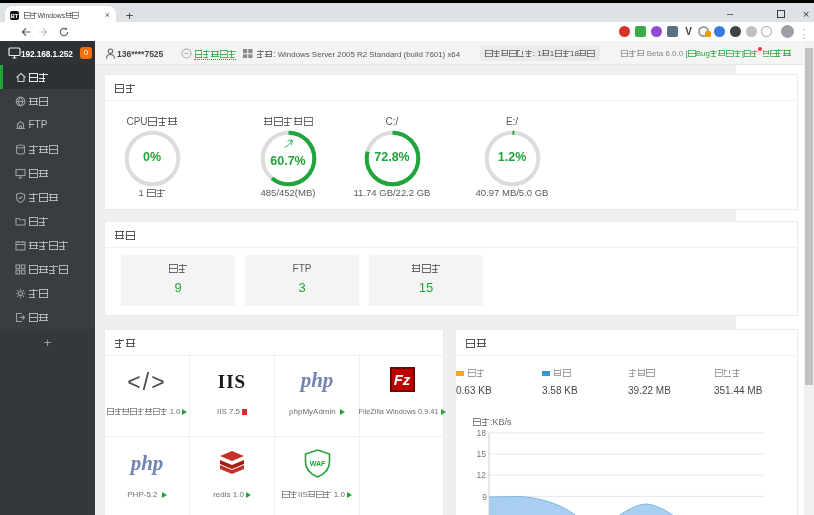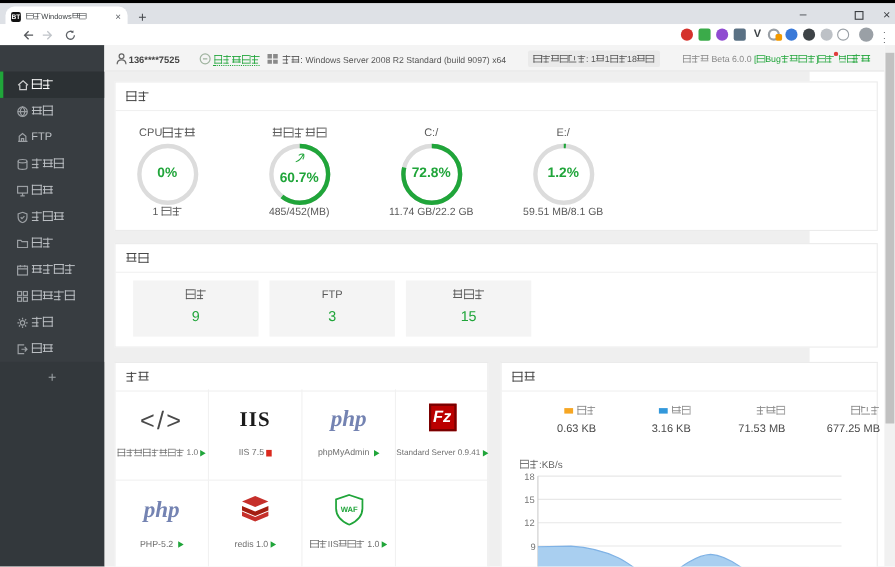--- a/index.html
+++ b/index.html
@@ -45,21 +45,21 @@
 .gauge .pct{position:absolute;width:110px;text-align:center;color:#20a53a;font-size:12.5px;font-weight:bold}
 
 .obox{position:absolute;width:114px;height:51px;background:#f4f4f4;text-align:center;font-size:10px;color:#595959}
 .obox b{display:block;margin-top:6px;font-size:13px;color:#20a53a;font-weight:normal}
 
 .scell{position:absolute;width:85px;height:83px;border-right:1px solid #f1f1f1;border-bottom:1px solid #f1f1f1;text-align:center}
 .slbl{position:absolute;left:-10px;right:-10px;top:53px;font-size:8px;color:#6f6f6f;text-align:center;white-space:nowrap}
 .play{display:inline-block;width:0;height:0;border-left:5px solid #20a53a;border-top:3.5px solid transparent;border-bottom:3.5px solid transparent;margin-left:2px;vertical-align:-1px}
 .stop{display:inline-block;width:5px;height:6px;background:#db2a1e;margin-left:2px;vertical-align:-1px}
 
-.tstat{position:absolute;width:86px;text-align:right;font-size:9px;color:#8a8a8a}
+.tstat{position:absolute;width:86px;text-align:left;font-size:9px;color:#8a8a8a}
 .tstat .v{display:block;margin-top:7px;font-size:10px;color:#484848}
 .sw{display:inline-block;width:8px;height:5px;margin-right:3px}
 
 #sbar{left:804px;top:41px;width:10px;height:474px;background:#f1f1f1}
 #sthumb{left:805px;top:48px;width:8px;height:337px;background:#c1c1c1}
 </style>
 </head>
 <body>
 <div class="abs" id="blackbar"></div>
 <div class="abs" id="tabbar">
@@ -95,20 +95,28 @@
   <div class="abs" style="left:705px;top:9px;width:6px;height:6px;border-radius:1.5px;background:#f29900"></div>
   <div class="abs" style="left:714px;top:4px;width:11px;height:11px;border-radius:50%;background:#3a79d8"></div>
   <div class="abs" style="left:730px;top:4px;width:11px;height:11px;border-radius:50%;background:#3e4347"></div>
   <div class="abs" style="left:746px;top:4px;width:11px;height:11px;border-radius:50%;background:#bdc1c6"></div>
   <div class="abs" style="left:761px;top:4px;width:11px;height:11px;border-radius:50%;border:1.5px solid #9aa0a6"></div>
   <div class="abs" style="left:781px;top:3px;width:13px;height:13px;border-radius:50%;background:#9aa0a6"></div>
   <div class="abs" style="left:799px;top:3px;width:10px;height:13px;color:#5f6368;font-size:9px;letter-spacing:0;text-align:center;line-height:4.5px">.<br>.<br>.</div>
 </div>
 
 <div class="abs" id="sidebar">
+  <div class="abs" id="sbhead">
+    <svg class="abs" style="left:8px;top:6px" width="13" height="12" viewBox="0 0 13 12">
+        <rect x="1" y="1" width="11" height="7.5" rx="1" stroke="#e8eaec" stroke-width="1.2" fill="none"></rect>
+        <path d="M4.5 11h4M6.5 8.5V11" stroke="#e8eaec" stroke-width="1.2"></path>
+      </svg>
+    <span class="abs" style="left:21px;top:7.5px;font-weight:bold;font-size:8.3px;letter-spacing:-.1px">192.168.1.252</span>
+    <span class="abs" style="left:80px;top:6px;width:12px;height:12px;background:#f2700c;border-radius:3px;color:#fff;font-size:8px;text-align:center;line-height:12px">0</span>
+  </div>
   <div class="abs" id="sbmenu">
       <div class="mi act"><svg width="11" height="11" viewBox="0 0 11 11" stroke-width="1.1">
           <path d="M1.5 5.5L6 1.5l4.5 4M3 5v4.5h6V5" stroke="currentColor" fill="none"></path>
         </svg><i class="za"></i><i class="zb"></i></div>
       <div class="mi"><svg width="11" height="11" viewBox="0 0 11 11" stroke-width="1.1">
           <circle cx="5.5" cy="5.5" r="4.3" stroke="currentColor" fill="none"></circle>
           <path d="M1.2 5.5h8.6M5.5 1.2c-2.8 2.5-2.8 6 0 8.6 2.8-2.6 2.8-6.1 0-8.6z" stroke="currentColor" fill="none"></path>
         </svg><i class="zc"></i><i class="za"></i></div>
       <div class="mi"><svg width="11" height="11" viewBox="0 0 11 11" stroke-width="1.1">
           <path d="M1.5 8.5h8.5M2.5 8.5V4l3-2.5L8.5 4v4.5M4.5 8.5V6h2v2.5" stroke="currentColor" fill="none"></path>
@@ -160,21 +168,21 @@
         <circle cx="5.5" cy="5.5" r="4.5" stroke="#9fb39f" stroke-width="1.1" fill="none"></circle>
         <path d="M3.5 5.5h4" stroke="#9fb39f" stroke-width="1.1"></path>
       </svg>
     <span class="abs green" style="left:99px;top:8px;border-bottom:1px dotted #20a53a"><i class="za"></i><i class="zb"></i><i class="zc"></i><i class="za"></i><i class="zb"></i></span>
     <svg class="abs" style="left:148px;top:8px" width="10" height="9" viewBox="0 0 10 9">
         <rect x="0" y="0" width="4.2" height="4.2" fill="#8a8a8a"></rect>
         <rect x="5.3" y="0" width="4.2" height="4.2" fill="#8a8a8a"></rect>
         <rect x="0" y="5.3" width="4.2" height="4.2" fill="#8a8a8a"></rect>
         <rect x="5.3" y="5.3" width="4.2" height="4.2" fill="#8a8a8a"></rect>
       </svg>
-    <span class="abs" style="left:161px;top:8px"><i class="zb"></i><i class="zc"></i>: <span style="font-size:7.9px;letter-spacing:0">Windows Server 2008 R2 Standard (build 9097) x64</span></span>
+    <span class="abs" style="left:161px;top:8px"><i class="zb"></i><i class="zc"></i>: <span style="font-size:7.9px;letter-spacing:0">Windows Server 2005 R2 Standard (build 7601) x64</span></span>
     <span class="abs" style="left:385px;top:5px;background:#eaeaea;padding:3px 5px;border-radius:2px;font-size:8px"><i class="za"></i><i class="zb"></i><i class="zc"></i><i class="za"></i><i class="zd"></i><i class="zb"></i>: 1<i class="zc"></i>1<i class="za"></i><i class="zb"></i>18<i class="zc"></i><i class="za"></i></span>
     <span class="abs" style="right:60px;top:8px;color:#888;font-size:8px"><i class="za"></i><i class="zb"></i><i class="zc"></i> Beta 6.0.0 <span class="green">[<i class="za"></i>Bug<i class="zb"></i><i class="zc"></i><i class="za"></i><i class="zb"></i>]</span></span>
     <span class="abs green" style="right:46px;top:8px;font-size:7.5px"><i class="za"></i><i class="zb"></i></span>
     <span class="abs" style="right:42px;top:6px;width:4px;height:4px;background:#e03c3c;border-radius:50%"></span>
     <span class="abs green" style="right:27px;top:8px;font-size:7.5px"><i class="zc"></i><i class="za"></i></span>
     <span class="abs green" style="right:13px;top:7px"><i class="zb"></i><i class="zc"></i></span>
   </div>
 
   <div class="card" id="card1" style="left:9px;top:33px;width:694px;height:136px">
     <div class="chead"><i class="za"></i><i class="zb"></i></div>
@@ -182,21 +190,21 @@
         <div class="gauge" style="left:-8px;top:38px;height:92px">
    <div style="position:absolute;left:0;width:110px;top:3px">CPU<i class="za"></i><i class="zb"></i><i class="zc"></i></div>
    <div style="position:absolute;left:26.5px;top:16.5px"><svg width="57" height="57" viewBox="0 0 57 57">
    <circle cx="28.5" cy="28.5" r="25.8" stroke="#dcdcdc" stroke-width="4" fill="none"></circle>
 
   </svg></div>
    <div class="pct" style="top:37px">0%</div>
 
    <div style="position:absolute;left:0;width:110px;top:74px;font-size:9.5px">1 <i class="za"></i><i class="zb"></i></div>
   </div>
-        <div class="gauge" style="left:112px;top:38px;height:92px">
+        <div class="gauge" style="left:128px;top:38px;height:92px">
    <div style="position:absolute;left:0;width:110px;top:3px"><i class="zc"></i><i class="za"></i><i class="zb"></i><i class="zc"></i><i class="za"></i></div>
    <div style="position:absolute;left:26.5px;top:16.5px"><svg width="57" height="57" viewBox="0 0 57 57">
    <circle cx="28.5" cy="28.5" r="25.8" stroke="#dcdcdc" stroke-width="4" fill="none"></circle>
    <circle cx="28.5" cy="28.5" r="25.8" stroke="#20a53a" stroke-width="4" fill="none" stroke-dasharray="98.39845182161663 162.10618092523333" transform="rotate(-90 28.5 28.5)"></circle>
   </svg></div>
    <div class="pct" style="top:41px">60.7%</div>
    <svg style="position:absolute;top:25px;left:50px" width="11" height="11" viewBox="0 0 12 12">
             <path d="M2 10c3-1 6-4 7.5-7.5M5 3.5c1.5-1 3.5-1.5 5-1 .4 1.5 0 3.5-1 5" stroke="#20a53a" fill="none"></path>
           </svg>
    <div style="position:absolute;left:0;width:110px;top:74px;font-size:9.5px">485/452(MB)</div>
@@ -212,21 +220,21 @@
    <div style="position:absolute;left:0;width:110px;top:74px;font-size:9.5px">11.74 GB/22.2 GB</div>
   </div>
         <div class="gauge" style="left:352px;top:38px;height:92px">
    <div style="position:absolute;left:0;width:110px;top:3px">E:/</div>
    <div style="position:absolute;left:26.5px;top:16.5px"><svg width="57" height="57" viewBox="0 0 57 57">
    <circle cx="28.5" cy="28.5" r="25.8" stroke="#dcdcdc" stroke-width="4" fill="none"></circle>
    <circle cx="28.5" cy="28.5" r="25.8" stroke="#20a53a" stroke-width="4" fill="none" stroke-dasharray="1.9452741711027999 162.10618092523333" transform="rotate(-90 28.5 28.5)"></circle>
   </svg></div>
    <div class="pct" style="top:37px">1.2%</div>
 
-   <div style="position:absolute;left:0;width:110px;top:74px;font-size:9.5px">59.51 MB/8.1 GB</div>
+   <div style="position:absolute;left:0;width:110px;top:74px;font-size:9.5px">40.97 MB/5.0 GB</div>
   </div>
       </div>
   </div>
 
   <div class="card" id="card2" style="left:9px;top:180px;width:694px;height:95px">
     <div class="chead"><i class="zc"></i><i class="za"></i></div>
     <div class="obox" style="left:16px;top:33px">
         <div style="margin-top:8px"><i class="za"></i><i class="zb"></i></div>
         <b>9</b>
       </div>
@@ -248,21 +256,21 @@
           <div class="slbl"><span style="font-size:7.6px"><i class="za"></i><i class="zb"></i><i class="zc"></i><i class="za"></i><i class="zb"></i><i class="zc"></i><i class="za"></i><i class="zb"></i> 1.0</span><span class="play"></span></div>
         </div>
         <div class="scell" style="left:85px;top:0px">
           <div style="margin-top:17px;font-size:19px;color:#1a1a1a;font-family:'Liberation Serif',serif;font-weight:bold;letter-spacing:1px">IIS</div>
           <div class="slbl">IIS 7.5<span class="stop"></span></div>
         </div>
         <div class="scell" style="left:170px;top:0px">
           <div style="margin-top:14px;font-size:21px;color:#7483b2;font-weight:bold;font-style:italic;font-family:'Liberation Serif',serif">php</div>
           <div class="slbl">phpMyAdmin <span class="play"></span></div>
         </div>
-        <div class="scell" style="left:255px;top:0px"><div style="margin-top:13px;display:inline-block;width:25px;height:25px;background:#b00;border:2px solid #7a0000;color:#fff;font-weight:bold;font-style:italic;font-size:15px;line-height:22px">Fz</div><div class="slbl"><span style="font-size:7.4px">Standard Server 0.9.41</span><span class="play"></span></div></div>
+        <div class="scell" style="left:255px;top:0px"><div style="margin-top:13px;display:inline-block;width:25px;height:25px;background:#b00;border:2px solid #7a0000;color:#fff;font-weight:bold;font-style:italic;font-size:15px;line-height:22px">Fz</div><div class="slbl"><span style="font-size:7.4px">FileZilla Windows 0.9.41</span><span class="play"></span></div></div>
         <div class="scell" style="left:0px;top:83px">
           <div style="margin-top:14px;font-size:21px;color:#7483b2;font-weight:bold;font-style:italic;font-family:'Liberation Serif',serif">php</div>
           <div class="slbl">PHP-5.2 <span class="play"></span></div>
         </div>
         <div class="scell" style="left:85px;top:83px"><svg style="margin-top:14px" width="28" height="24" viewBox="0 0 28 24">
             <path d="M14 0L26 5 14 10 2 5z" fill="#c6302b"></path>
             <path d="M2 9l12 5 12-5v4L14 18 2 13z" fill="#a41e11"></path>
             <path d="M2 14l12 5 12-5v4L14 23 2 18z" fill="#c6302b"></path>
           </svg><div class="slbl">redis 1.0<span class="play"></span></div></div>
         <div class="scell" style="left:170px;top:83px"><svg style="margin-top:12px" width="27" height="29" viewBox="0 0 27 29">
@@ -271,23 +279,23 @@
           </svg><div class="slbl"><i class="za"></i><i class="zb"></i>IIS<i class="zc"></i><i class="za"></i><i class="zb"></i> 1.0<span class="play"></span></div></div>
         <div class="scell" style="left:255px;top:83px">
           <div class="slbl"></div>
         </div>
       </div>
   </div>
 
   <div class="card" id="card4" style="left:360px;top:288px;width:343px;height:187px;border-bottom:none">
     <div class="chead"><i class="za"></i><i class="zc"></i></div>
     <div class="tstat" style="left:0px;top:38px"><span class="sw" style="background:#f6a623"></span><i class="za"></i><i class="zb"></i><span class="v">0.63 KB</span></div>
-    <div class="tstat" style="left:86px;top:38px"><span class="sw" style="background:#3398db"></span><i class="zc"></i><i class="za"></i><span class="v">3.16 KB</span></div>
-    <div class="tstat" style="left:172px;top:38px"><i class="zb"></i><i class="zc"></i><i class="za"></i><span class="v">71.53 MB</span></div>
-    <div class="tstat" style="left:258px;top:38px"><i class="za"></i><i class="zd"></i><i class="zb"></i><span class="v">677.25 MB</span></div>
+    <div class="tstat" style="left:86px;top:38px"><span class="sw" style="background:#3398db"></span><i class="zc"></i><i class="za"></i><span class="v">3.58 KB</span></div>
+    <div class="tstat" style="left:172px;top:38px"><i class="zb"></i><i class="zc"></i><i class="za"></i><span class="v">39.22 MB</span></div>
+    <div class="tstat" style="left:258px;top:38px"><i class="za"></i><i class="zd"></i><i class="zb"></i><span class="v">351.44 MB</span></div>
     <div class="abs" style="left:16px;top:87px;font-size:9px;color:#666"><i class="za"></i><i class="zb"></i>:KB/s</div>
 
  <svg class="abs" style="left:18px;top:96px" width="300" height="91" viewBox="0 0 300 91">
   <g font-size="8.5" fill="#777" text-anchor="end">
    <text x="12" y="10">18</text>
           <text x="12" y="31">15</text>
           <text x="12" y="52">12</text>
           <text x="13" y="74">9</text>
   </g>
   <g stroke="#e8e8e8">

